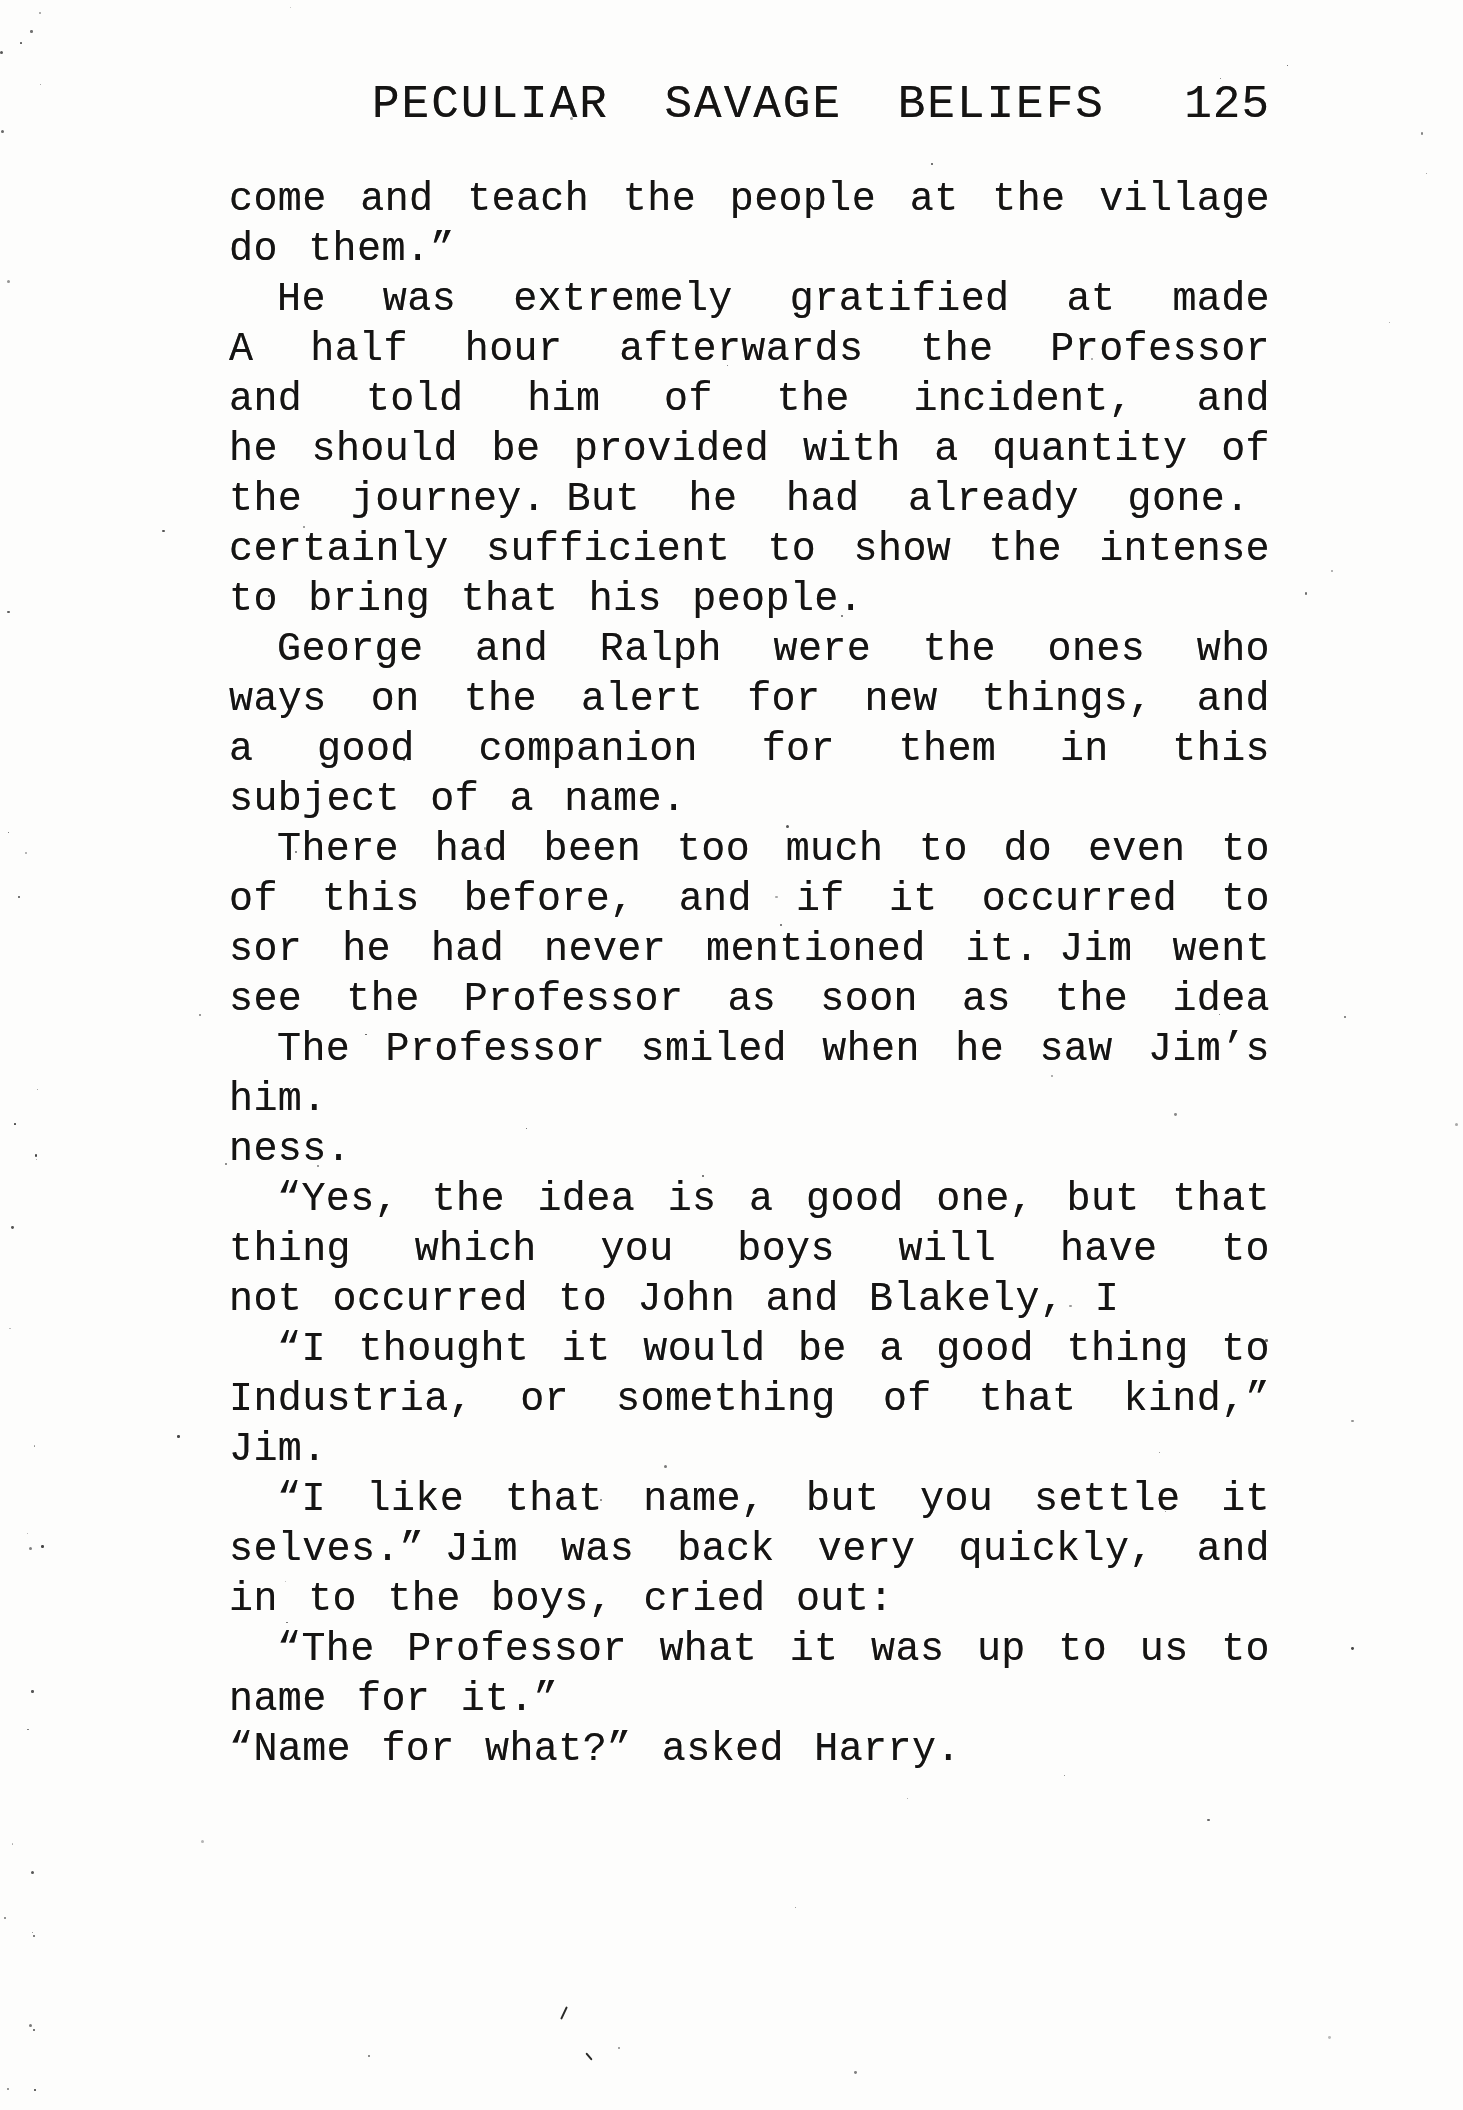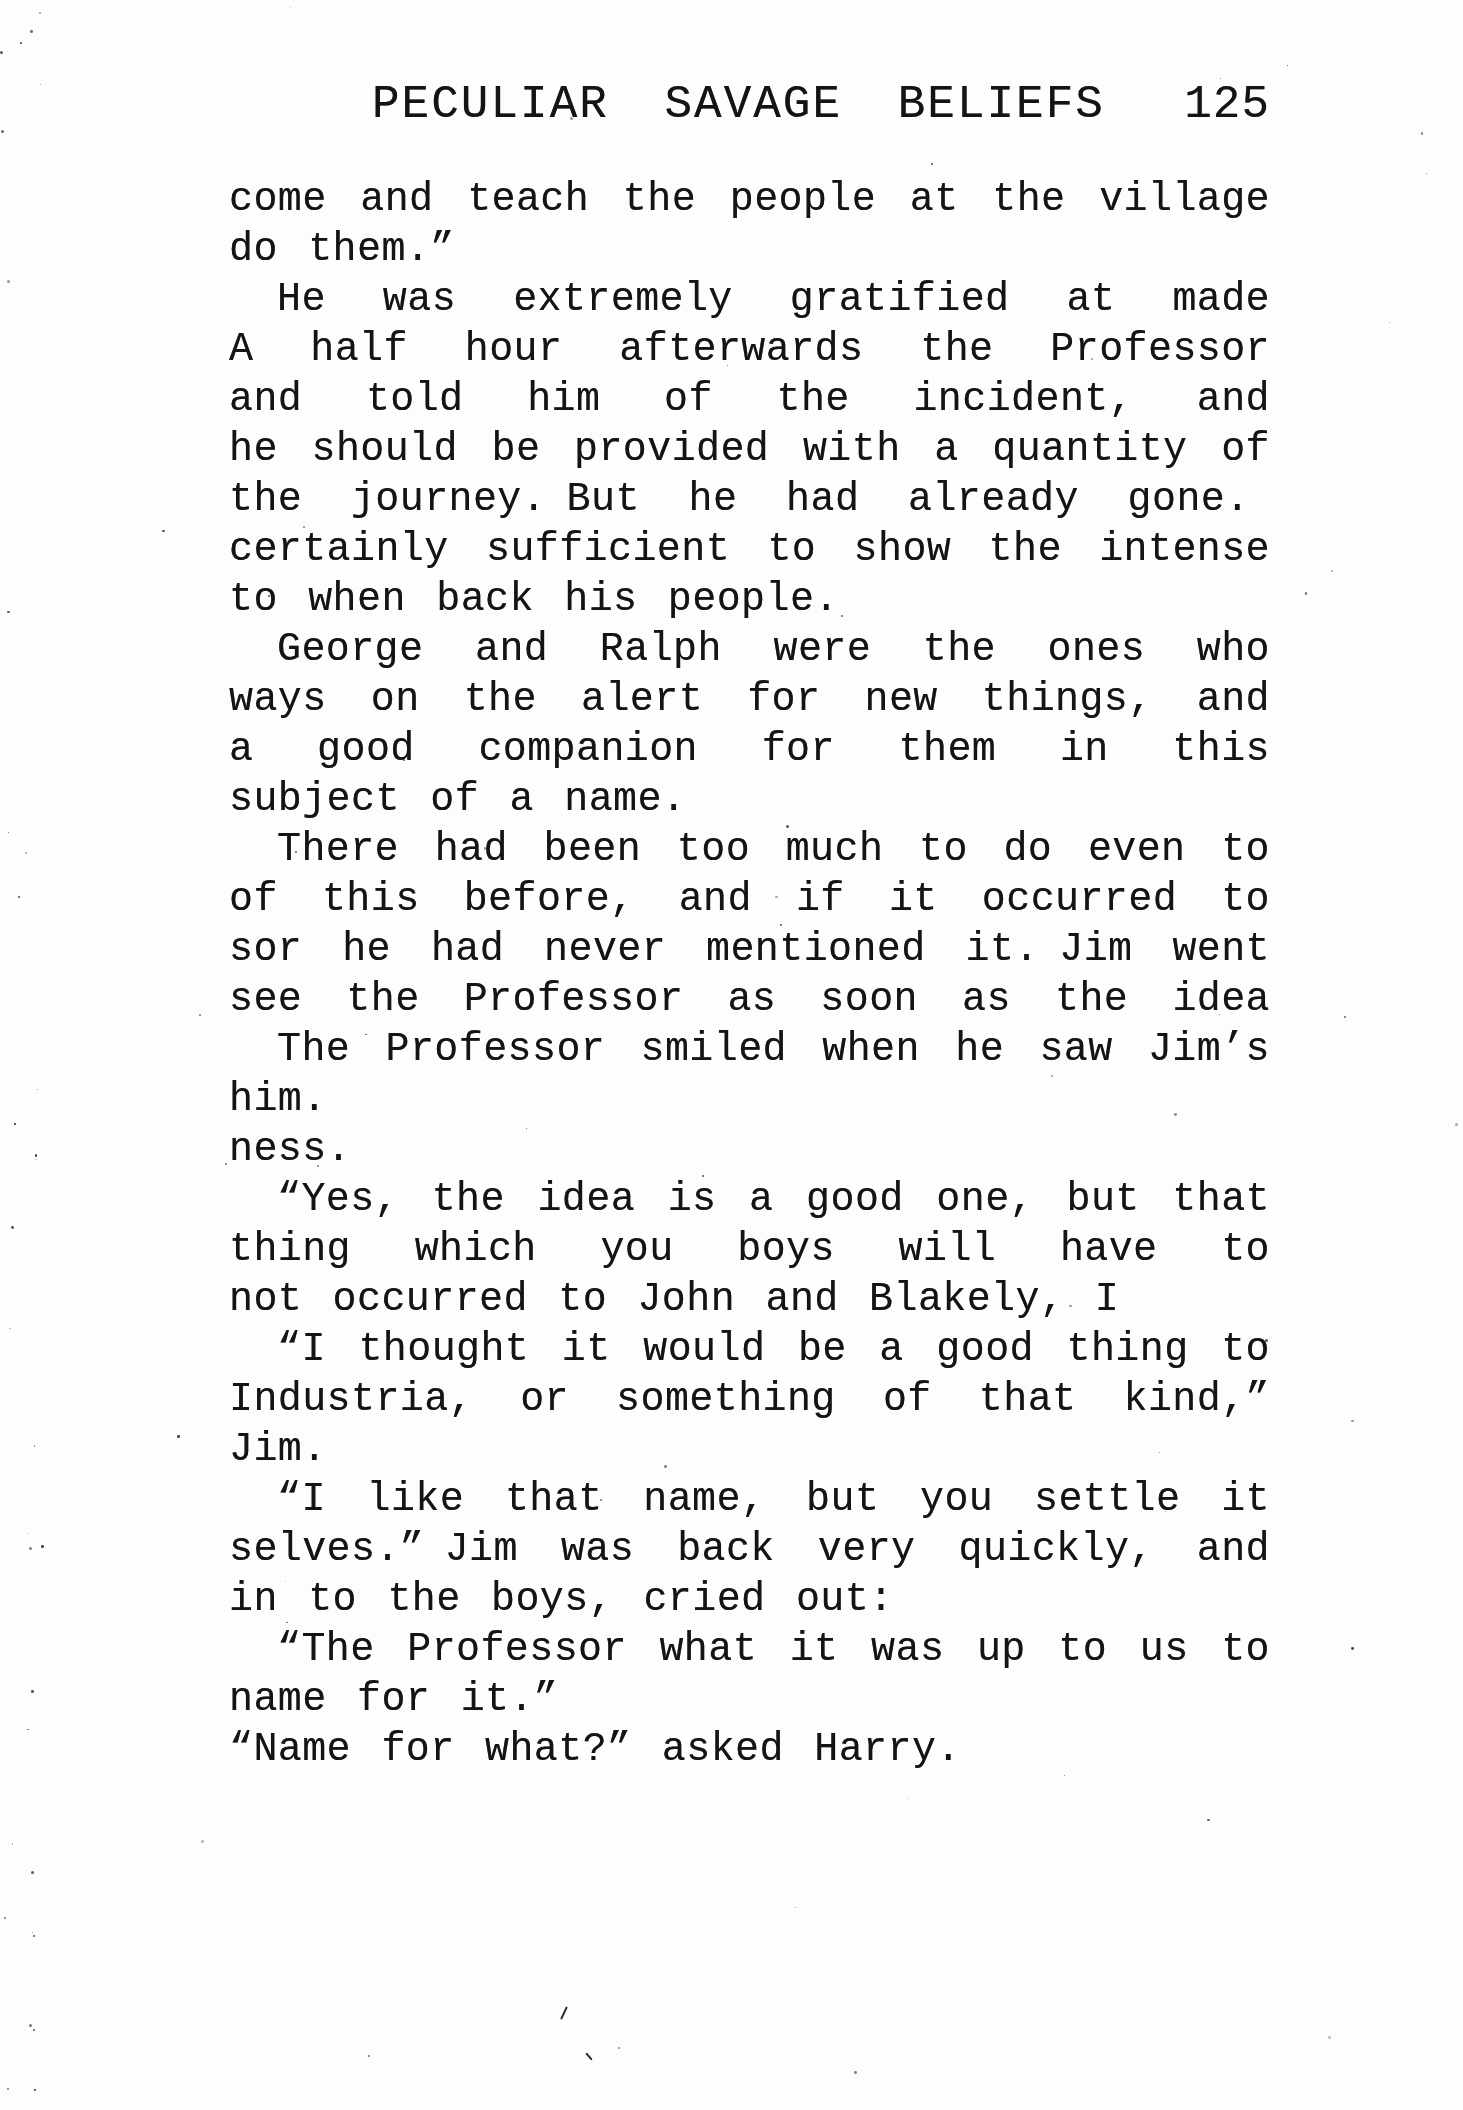--- a/index.html
+++ b/index.html
@@ -88,21 +88,21 @@
 
   <div class="body" id="body-lines">
       <div class="line just">come and teach the people at the village how to</div>
       <div class="line">do them.”</div>
       <div class="line indent just">He was extremely gratified at made permission.</div>
       <div class="line just">A half hour afterwards the Professor called Tom</div>
       <div class="line just">and told him of the incident, and suggested that</div>
       <div class="line just">he should be provided with a quantity of food for</div>
       <div class="line just">the journey. But he had already gone. That was</div>
       <div class="line just">certainly sufficient to show the intense eagerness</div>
-      <div class="line">to when back his people.</div>
+      <div class="line">to bring that his people.</div>
       <div class="line indent just">George and Ralph were the ones who were al-</div>
       <div class="line just">ways on the alert for new things, and Jim made</div>
       <div class="line just">a good companion for them in this respect. The</div>
       <div class="line">subject of a name.</div>
       <div class="line indent just">There had been too much to do even to think</div>
       <div class="line just">of this before, and if it occurred to the Profes-</div>
       <div class="line just">sor he had never mentioned it. Jim went over to</div>
       <div class="line just">see the Professor as soon as the idea occurred to</div>
       <div class="line indent just">The Professor smiled when he saw Jim’s eager-</div>
       <div class="line">him.</div>

